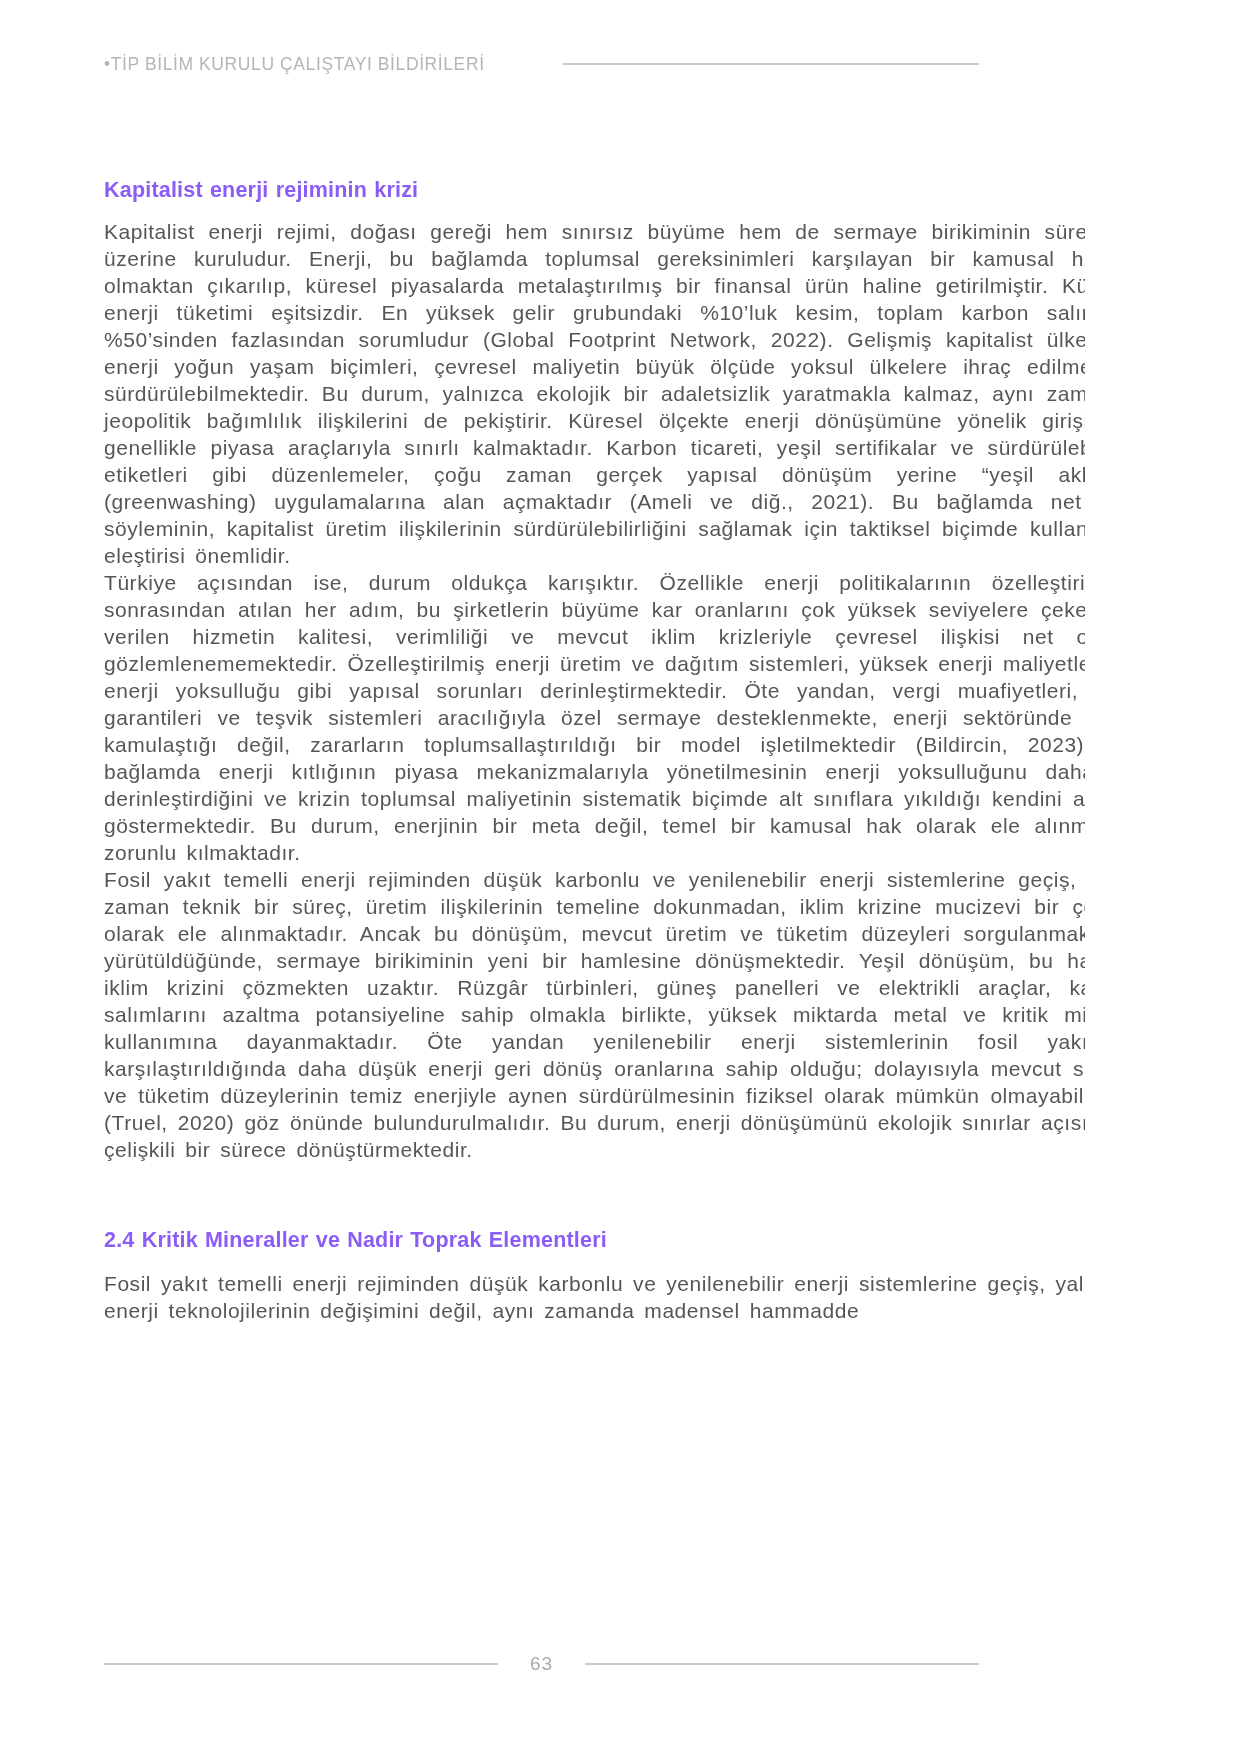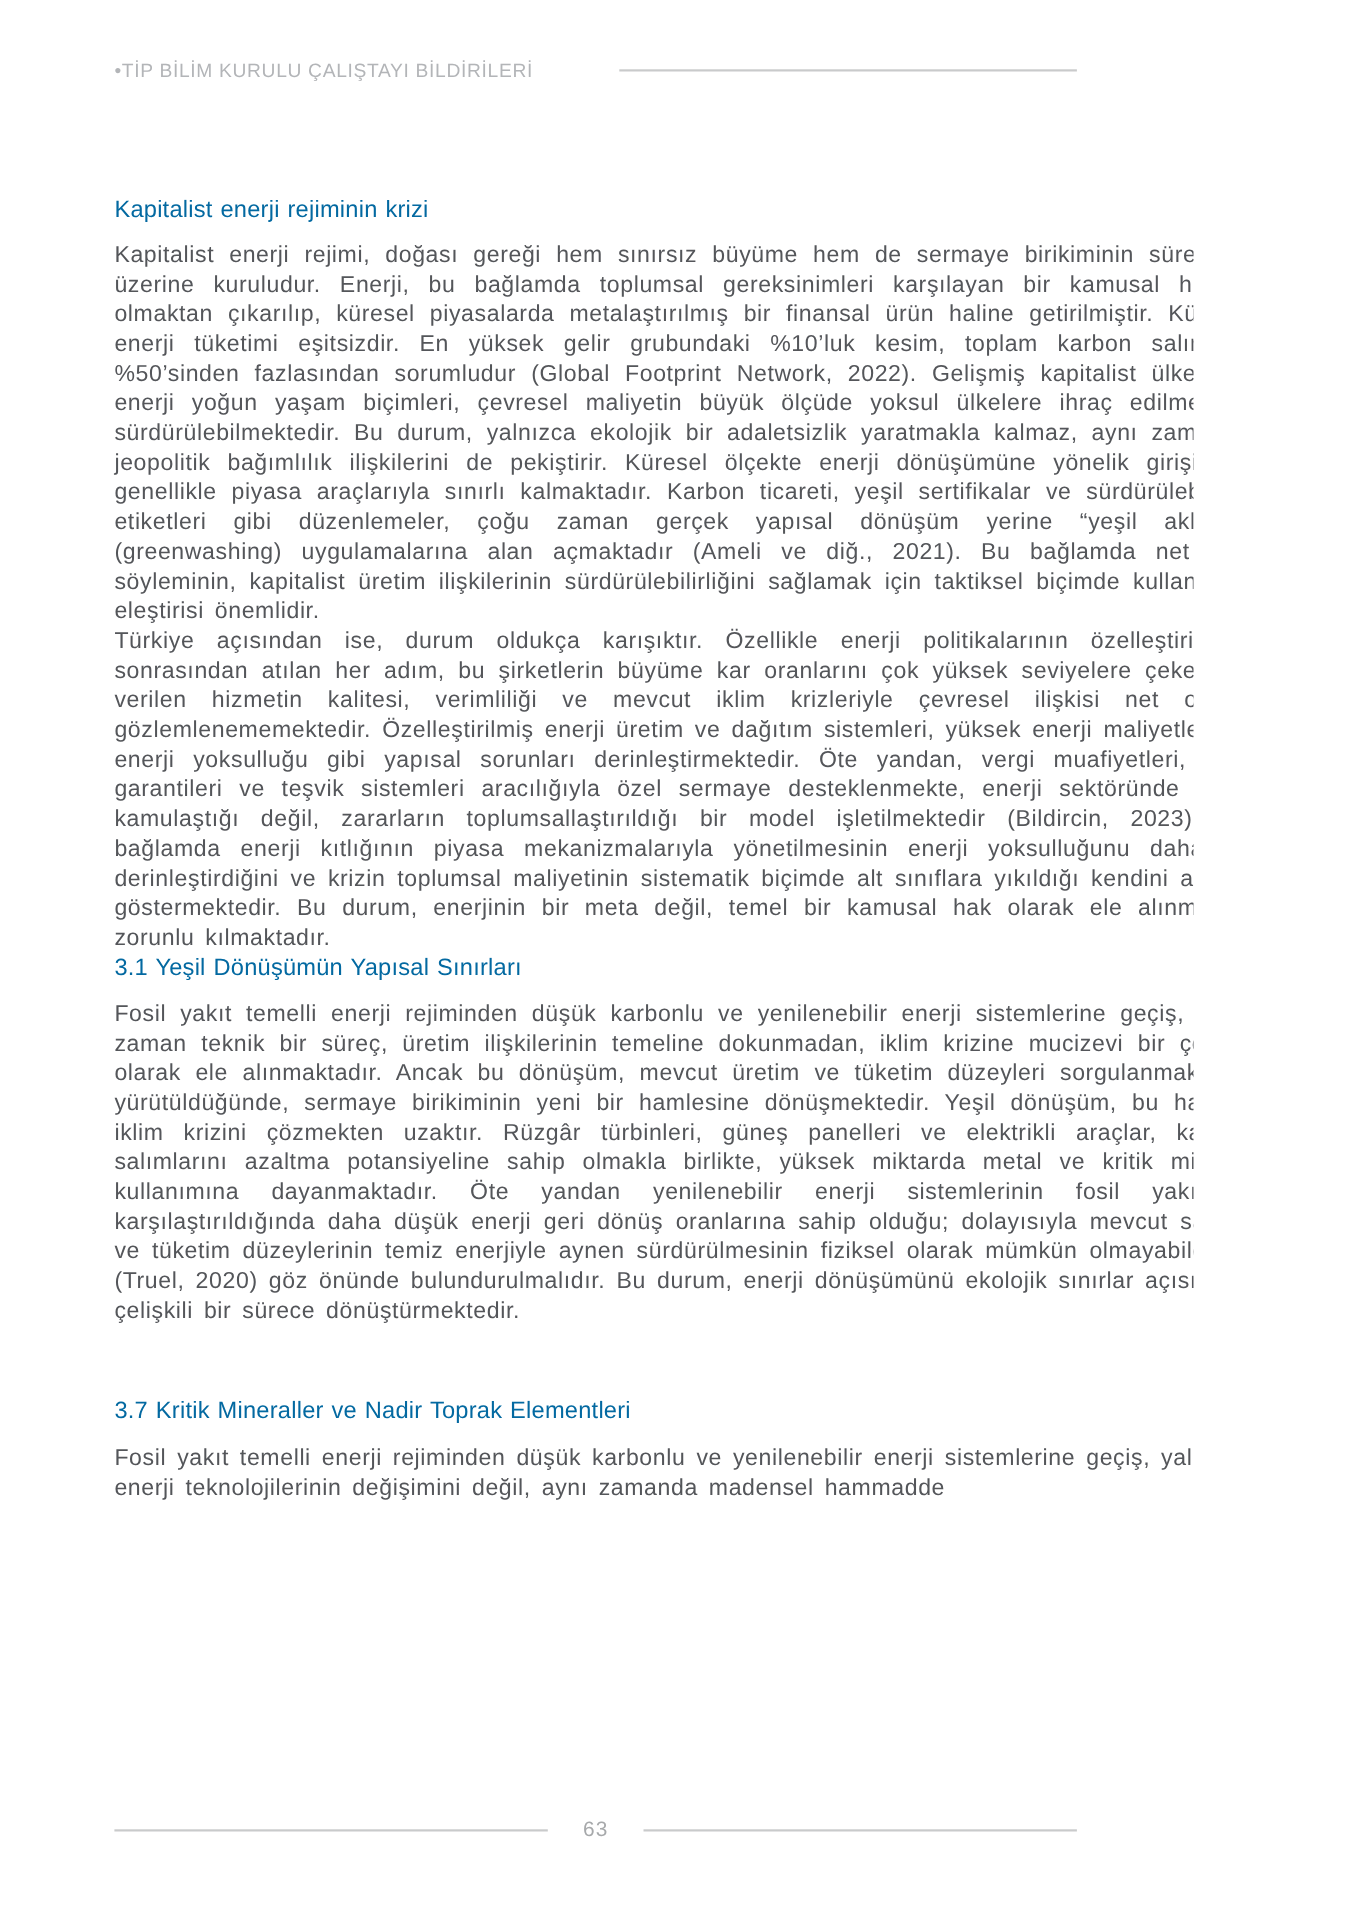--- a/index.html
+++ b/index.html
@@ -24,21 +24,21 @@
   
   .content {
     position:absolute; top:113px; left:104px; width:1033px;
     color:#54565a;
     font-size:21px; line-height:27px;
     letter-spacing:0.55px; word-spacing:3.5px;
     text-align:justify;
   }
   .content p { margin:0; }
   .section-heading {
-    font-size:21.5px; font-weight:normal; color:#0369a1;
+    font-size:21.5px; font-weight:bold; color:#8b5cf6;
     line-height:27px; letter-spacing:0.2px; word-spacing:1px;
     text-align:left; margin:0;
   }
   .h-crisis { margin:64px 0 14px; }
   .p-crisis-1 { margin:0 0 23px; }
   .h-green  { margin:62px 0 15px; }
   .h-31     { margin:0 0 15px; }
   .h-32     { margin:64px 0 16px; }
 
   
@@ -62,25 +62,24 @@
   <main class="content">
 
 
     <h2 class="section-heading h-crisis">Kapitalist enerji rejiminin krizi</h2>
 
     <p class="p-crisis-1">Kapitalist enerji rejimi, doğası gereği hem sınırsız büyüme hem de sermaye birikiminin sürekliliği üzerine kuruludur. Enerji, bu bağlamda toplumsal gereksinimleri karşılayan bir kamusal hizmet olmaktan çıkarılıp, küresel piyasalarda metalaştırılmış bir finansal ürün haline getirilmiştir. Küresel enerji tüketimi eşitsizdir. En yüksek gelir grubundaki %10’luk kesim, toplam karbon salımının %50’sinden fazlasından sorumludur (Global Footprint Network, 2022). Gelişmiş kapitalist ülkelerde enerji yoğun yaşam biçimleri, çevresel maliyetin büyük ölçüde yoksul ülkelere ihraç edilmesiyle sürdürülebilmektedir. Bu durum, yalnızca ekolojik bir adaletsizlik yaratmakla kalmaz, aynı zamanda jeopolitik bağımlılık ilişkilerini de pekiştirir. Küresel ölçekte enerji dönüşümüne yönelik girişimler, genellikle piyasa araçlarıyla sınırlı kalmaktadır. Karbon ticareti, yeşil sertifikalar ve sürdürülebilirlik etiketleri gibi düzenlemeler, çoğu zaman gerçek yapısal dönüşüm yerine “yeşil aklama” (greenwashing) uygulamalarına alan açmaktadır (Ameli ve diğ., 2021). Bu bağlamda net sıfır söyleminin, kapitalist üretim ilişkilerinin sürdürülebilirliğini sağlamak için taktiksel biçimde kullanıldığı eleştirisi önemlidir.</p>
 
     <p class="p-crisis-2">Türkiye açısından ise, durum oldukça karışıktır. Özellikle enerji politikalarının özelleştirilmesi sonrasından atılan her adım, bu şirketlerin büyüme kar oranlarını çok yüksek seviyelere çekerken, verilen hizmetin kalitesi, verimliliği ve mevcut iklim krizleriyle çevresel ilişkisi net olarak gözlemlenememektedir. Özelleştirilmiş enerji üretim ve dağıtım sistemleri, yüksek enerji maliyetleri ve enerji yoksulluğu gibi yapısal sorunları derinleştirmektedir.  Öte yandan, vergi muafiyetleri, alım garantileri ve teşvik sistemleri aracılığıyla özel sermaye desteklenmekte, enerji sektöründe kârın kamulaştığı değil, zararların toplumsallaştırıldığı bir model işletilmektedir (Bildircin, 2023). Bu bağlamda enerji kıtlığının piyasa mekanizmalarıyla yönetilmesinin enerji yoksulluğunu daha da derinleştirdiğini ve krizin toplumsal maliyetinin sistematik biçimde alt sınıflara yıkıldığı kendini açıkça göstermektedir. Bu durum, enerjinin bir meta değil, temel bir kamusal hak olarak ele alınmasını zorunlu kılmaktadır.</p>
 
 
-    <h3 class="section-heading h-31">3.1 Yeşil Dönüşümün Yapısal Sınırları</h3>
 
     <p class="p-31">Fosil yakıt temelli enerji rejiminden düşük karbonlu ve yenilenebilir enerji sistemlerine geçiş, çoğu zaman teknik bir süreç, üretim ilişkilerinin temeline dokunmadan, iklim krizine mucizevi bir çözüm olarak ele alınmaktadır. Ancak bu dönüşüm, mevcut üretim ve tüketim düzeyleri sorgulanmaksızın yürütüldüğünde, sermaye birikiminin yeni bir hamlesine dönüşmektedir. Yeşil dönüşüm, bu haliyle, iklim krizini çözmekten uzaktır. Rüzgâr türbinleri, güneş panelleri ve elektrikli araçlar, karbon salımlarını azaltma potansiyeline sahip olmakla birlikte, yüksek miktarda metal ve kritik mineral kullanımına dayanmaktadır. Öte yandan yenilenebilir enerji sistemlerinin fosil yakıtlarla karşılaştırıldığında daha düşük enerji geri dönüş oranlarına sahip olduğu; dolayısıyla mevcut sanayi ve tüketim düzeylerinin temiz enerjiyle aynen sürdürülmesinin fiziksel olarak mümkün olmayabileceği (Truel, 2020) göz önünde bulundurulmalıdır. Bu durum, enerji dönüşümünü ekolojik sınırlar açısından çelişkili bir sürece dönüştürmektedir.</p>
 
-    <h3 class="section-heading h-32">3.7 Kritik Mineraller ve Nadir Toprak Elementleri</h3>
+    <h3 class="section-heading h-32">2.4 Kritik Mineraller ve Nadir Toprak Elementleri</h3>
 
     <p class="p-32">Fosil yakıt temelli enerji rejiminden düşük karbonlu ve yenilenebilir enerji sistemlerine geçiş, yalnızca enerji teknolojilerinin değişimini değil, aynı zamanda madensel hammadde</p>
 
   </main>
 
   <footer class="page-footer">
     <span class="f-rule"></span>
     <span class="f-num">63</span>
     <span class="f-rule"></span>
   </footer>

